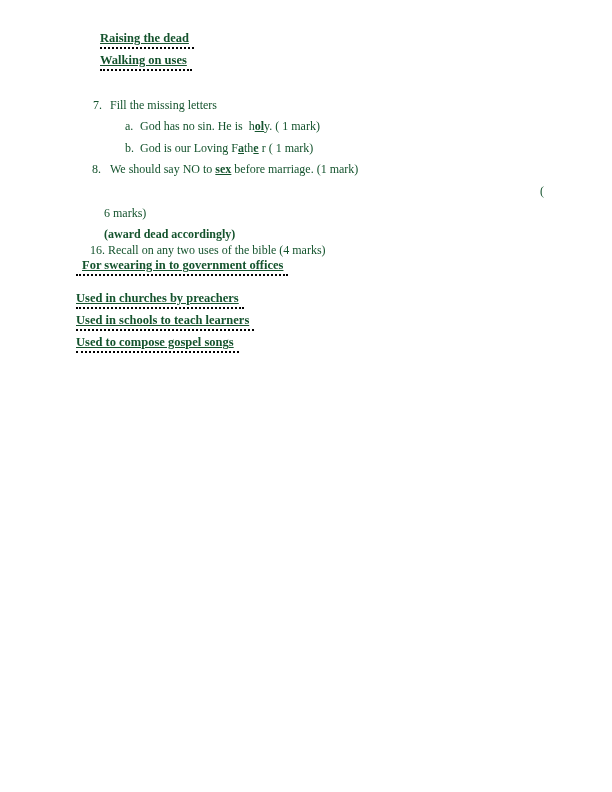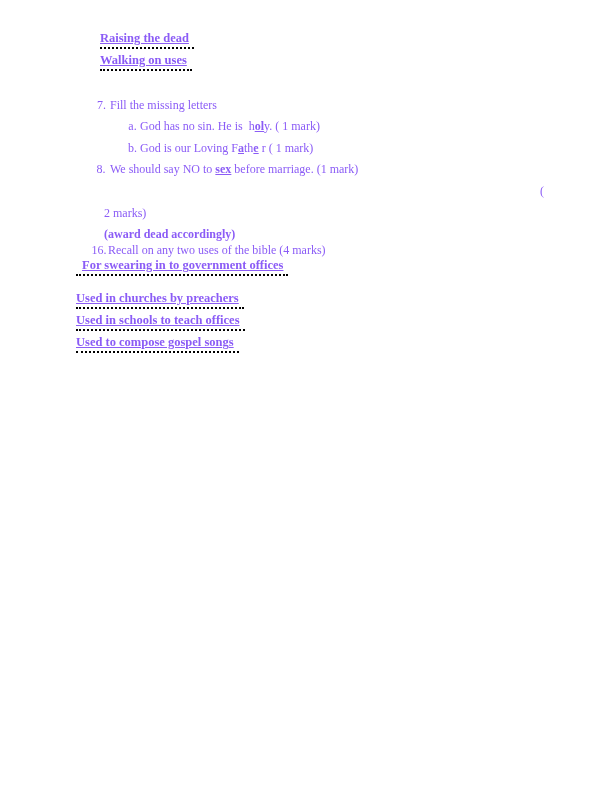--- a/index.html
+++ b/index.html
@@ -5,25 +5,24 @@
   html, body {
     margin: 0;
     padding: 0;
     background: #ffffff;
   }
   .page {
     position: relative;
     width: 612px;
     height: 640px;
     background: #ffffff;
-    color: #8b5cf6;
+    color: #14532d;
     font-family: "Liberation Serif", serif;
     font-size: 12px;
     overflow: hidden;
-    text-align: center;
   }
   .line {
     position: absolute;
     white-space: pre;
     line-height: 14px;
   }
   
   .dotted-answer {
     display: inline-block;
     font-weight: bold;
@@ -73,36 +72,36 @@
   </div>
 
   <div class="line" style="left:80px; top:148px;">
     <span class="num num-w18">8.</span><span>We should say NO to </span><span class="ans">sex</span><span> before marriage. (1 mark)</span>
   </div>
 
   <div class="line" style="left:528px; top:170px;">
     <span>(</span>
   </div>
   <div class="line" style="left:92px; top:192px;">
-    <span>2 marks)</span>
+    <span>6 marks)</span>
   </div>
   <div class="line" style="left:92px; top:213px; font-weight:bold;">
     <span>(award dead accordingly)</span>
   </div>
 
   <div class="line" style="left:78px; top:229px;">
     <span class="num num-w18">16.</span><span>Recall on any two uses of the bible (4 marks)</span>
   </div>
 
   <div class="line" style="left:64px; top:244px;">
     <span class="dotted-answer lead-space"><span class="ul">For swearing in to government offices</span></span>
   </div>
   <div class="line" style="left:64px; top:277px;">
     <span class="dotted-answer"><span class="ul">Used in churches by preachers</span></span>
   </div>
   <div class="line" style="left:64px; top:299px;">
-    <span class="dotted-answer"><span class="ul">Used in schools to teach offices</span></span>
+    <span class="dotted-answer"><span class="ul">Used in schools to teach learners</span></span>
   </div>
   <div class="line" style="left:64px; top:321px;">
     <span class="dotted-answer"><span class="ul">Used to compose gospel songs</span></span>
   </div>
 
 </div>
 
 </body></html>

